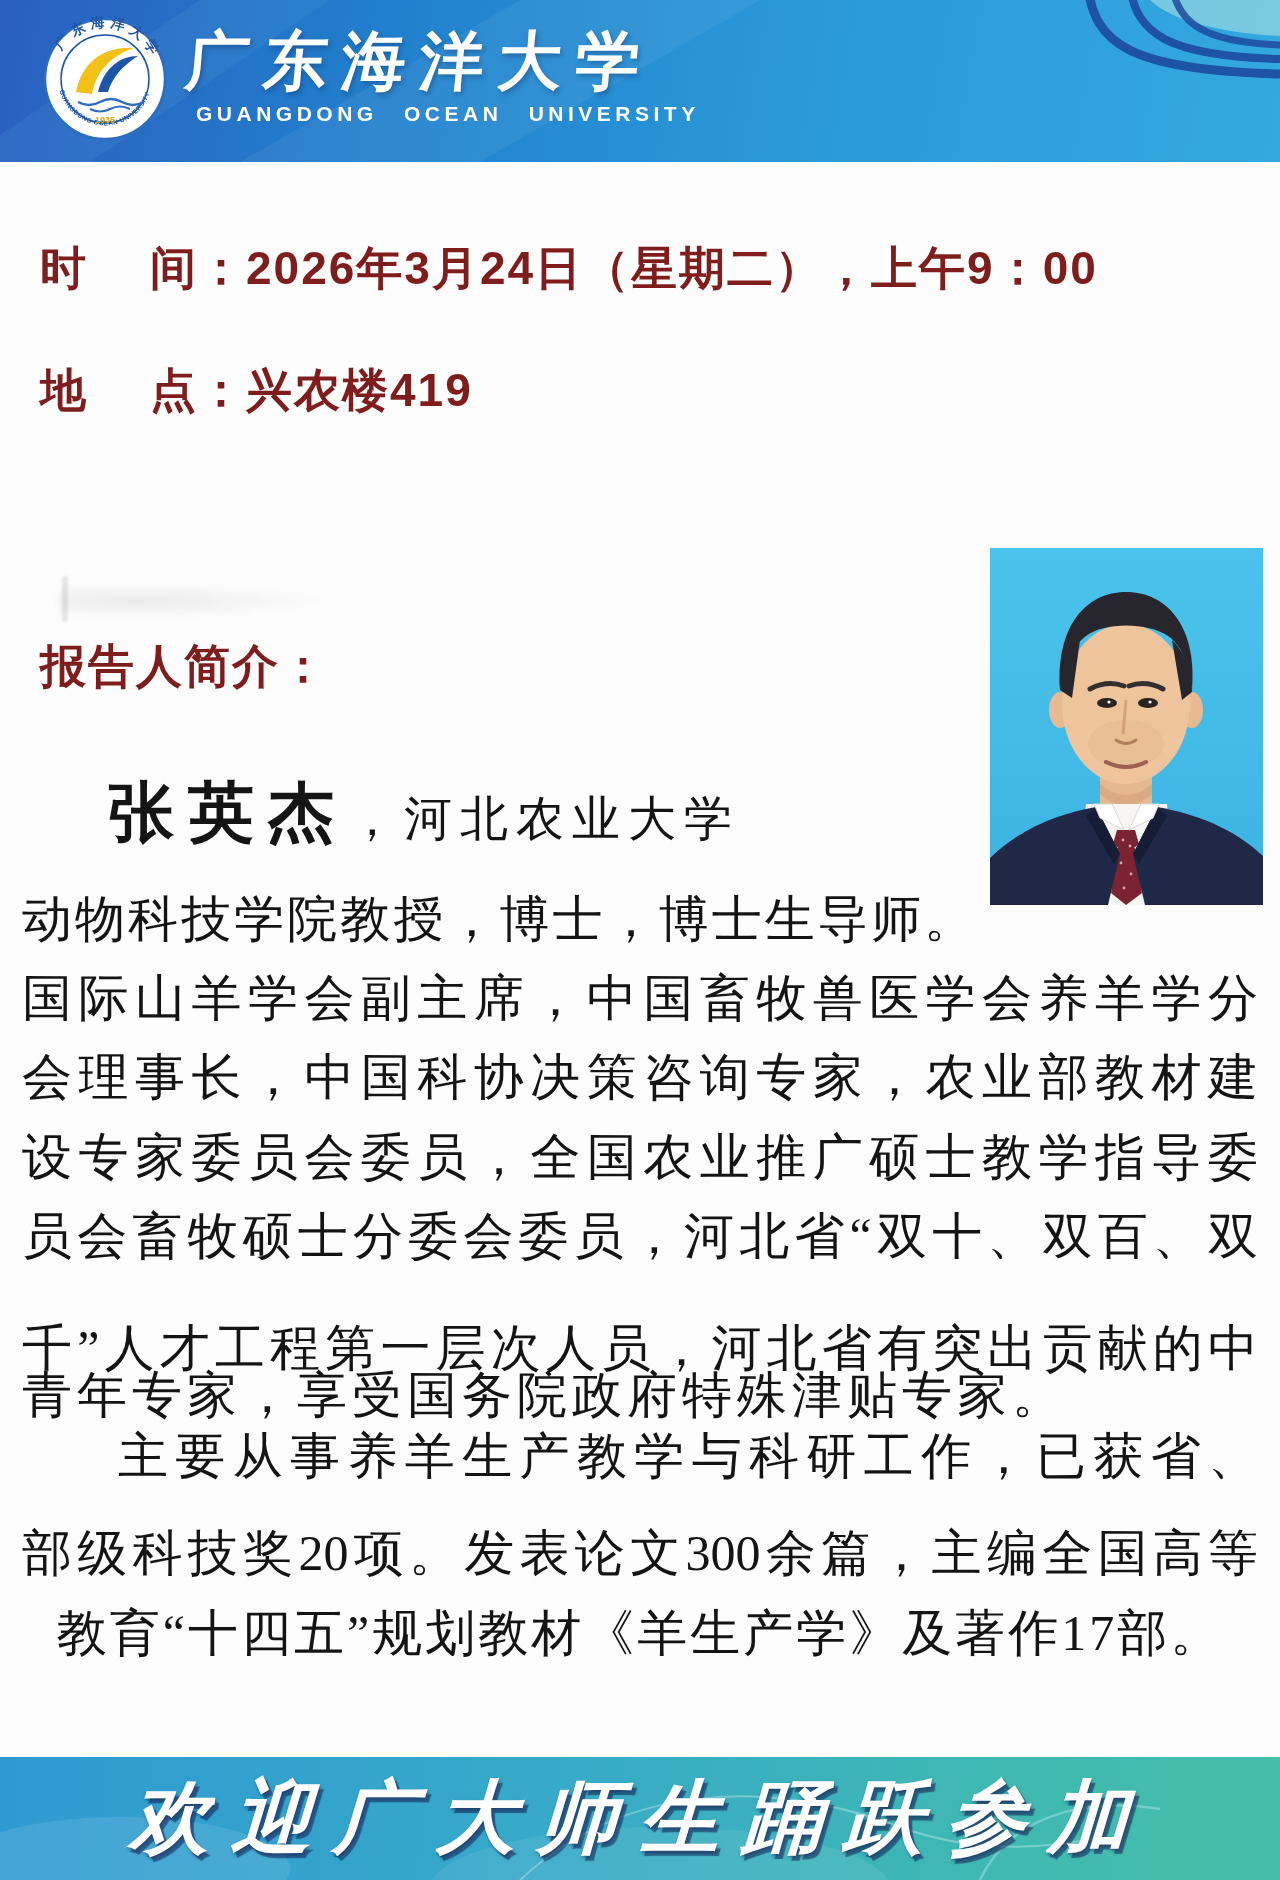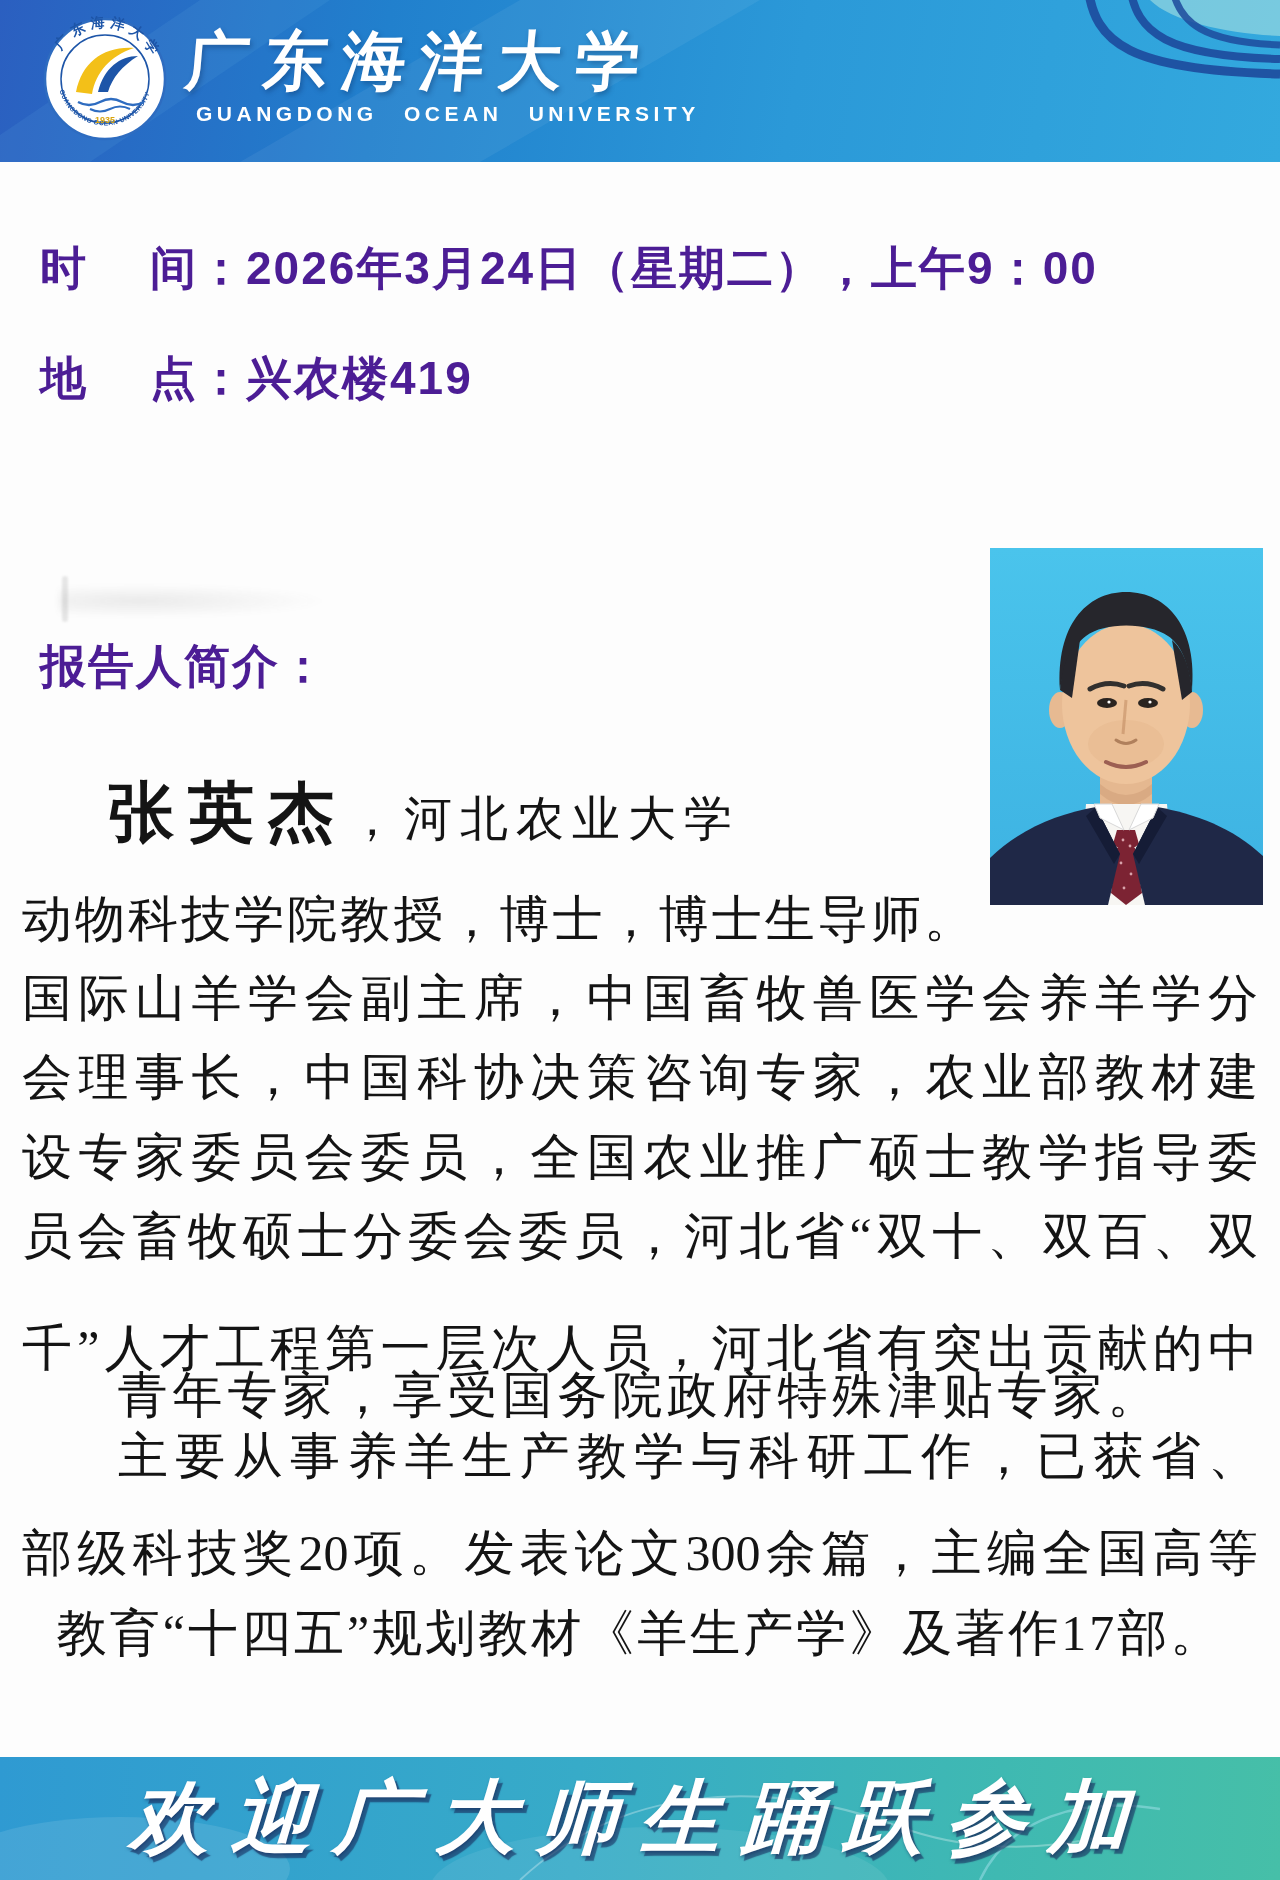--- a/index.html
+++ b/index.html
@@ -11,44 +11,44 @@
           background:linear-gradient(100deg,#2b5fc0 0%,#2180cd 30%,#2b99d8 62%,#33a9de 100%);}
   .banner svg.decor{position:absolute;left:0;top:0;width:1280px;height:162px;}
   .logo{position:absolute;left:42px;top:16px;width:126px;height:126px;}
   .uni-zh{position:absolute;left:186px;top:18px;font-size:64px;color:#ffffff;font-weight:bold;
           font-family:"Liberation Serif",serif;letter-spacing:14px;transform:skewX(-5deg);
           text-shadow:2px 3px 5px rgba(10,40,90,.35);white-space:nowrap;}
   .uni-en{position:absolute;left:196px;top:102px;font-size:21px;color:#ffffff;font-weight:bold;
           letter-spacing:4.5px;word-spacing:16px;white-space:nowrap;}
 
   
-  .info{position:absolute;left:40px;color:#4c1d95;font-weight:bold;font-size:46px;
+  .info{position:absolute;left:40px;color:#7f1d1d;font-weight:bold;font-size:46px;
         letter-spacing:2px;white-space:nowrap;}
   .gap{display:inline-block;width:62px;}
   #row-time{top:238px;}
-  #row-place{top:348px;}
+  #row-place{top:360px;}
   #row-topic{top:462px;}
   #row-intro{top:636px;}
 
   
   .ghost{position:absolute;left:58px;top:584px;width:270px;height:34px;filter:blur(2px);
          background:radial-gradient(ellipse at 30% 50%,rgba(70,70,70,.10),rgba(0,0,0,0) 70%);}
   .ghost2{position:absolute;left:62px;top:576px;width:6px;height:46px;border-radius:3px;
           background:rgba(90,90,90,.14);filter:blur(1px);}
 
   
   .photo{position:absolute;left:990px;top:548px;width:273px;height:357px;}
 
   
   .bio{position:absolute;left:22px;width:1236px;font-family:"Liberation Serif",serif;
        color:#141414;font-size:50px;line-height:62px;}
   .j{text-align:justify;text-align-last:justify;text-justify:inter-character;}
   .w2{width:952px;}
   .ind{text-indent:96px;}
-  .nat{letter-spacing:5px;white-space:nowrap;text-align:center;}
+  .nat{letter-spacing:5px;white-space:nowrap;}
   .nat2{letter-spacing:3px;white-space:nowrap;}
   .name-line{top:782px;padding-left:86px;width:1150px;white-space:nowrap;}
   .name-big{font-size:66px;font-weight:bold;letter-spacing:14px;}
   .name-rest{font-size:48px;letter-spacing:8px;}
   #bl0{top:888px;} #bl1{top:967px;} #bl2{top:1046px;} #bl3{top:1126px;} #bl4{top:1205px;}
   #bl5{top:1317px;} #bl6{top:1364px;} #bl7{top:1425px;} #bl8{top:1522px;} #bl9{top:1602px;text-align:center;}
 
   
   .footer{position:absolute;left:0;top:1757px;width:1280px;height:123px;
           background:linear-gradient(93deg,#2f9ad2 0%,#37abc8 45%,#3fb9b2 78%,#46bfa8 100%);

